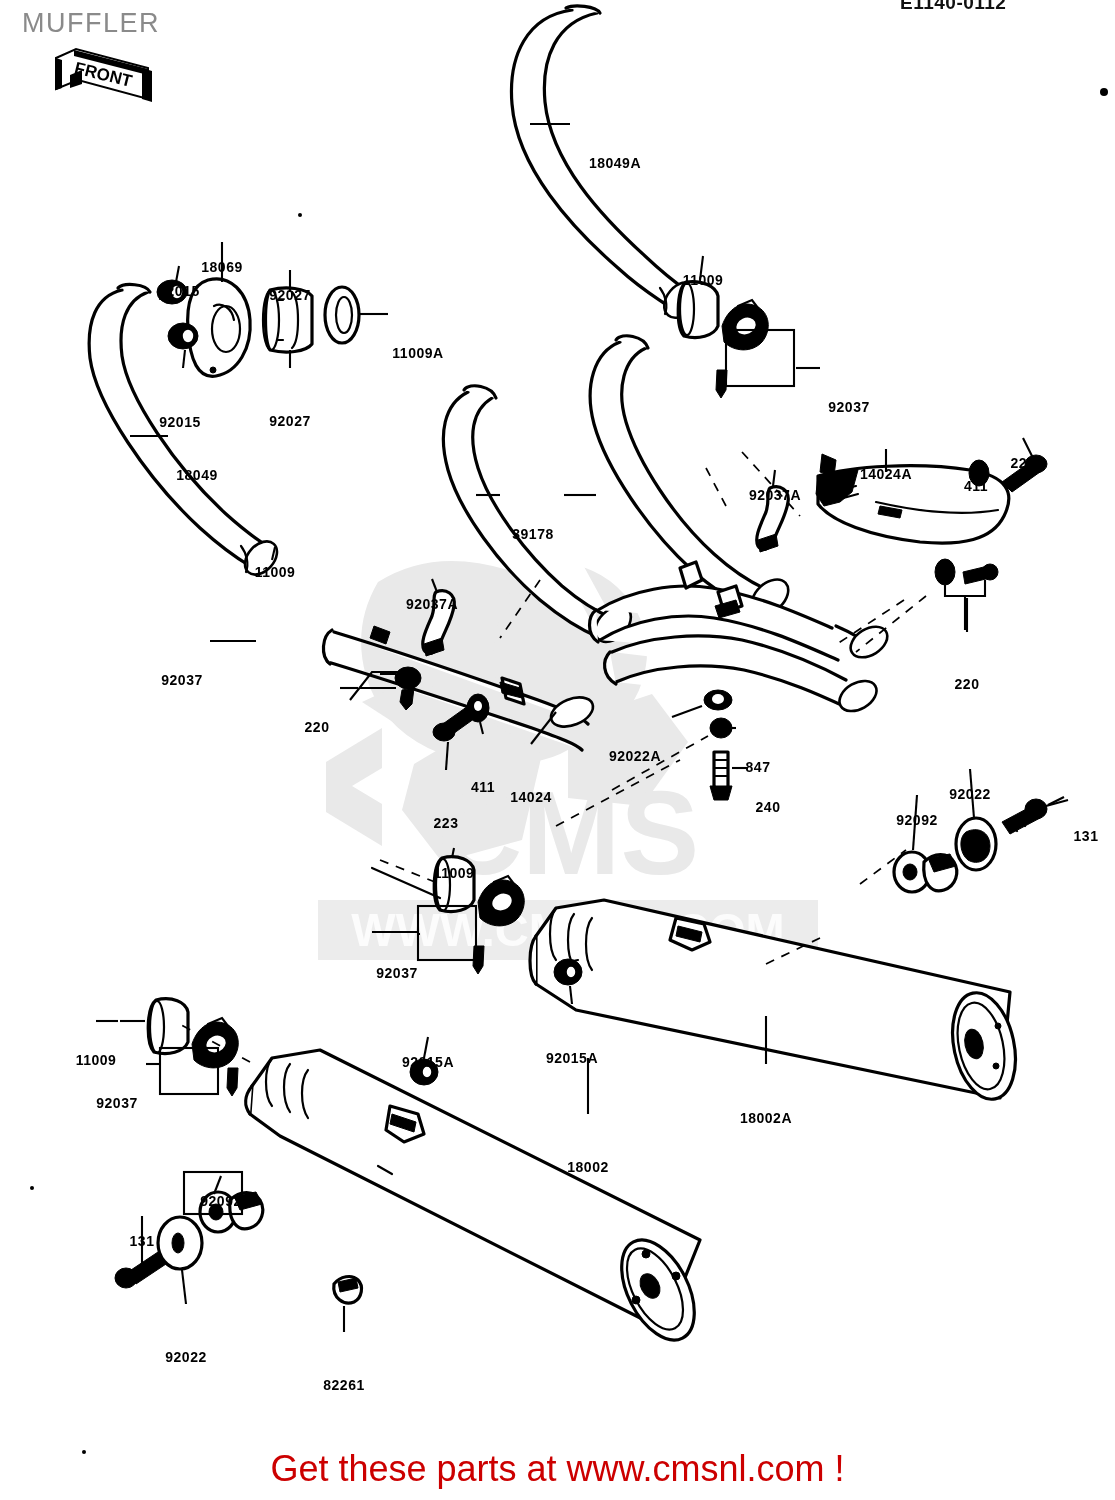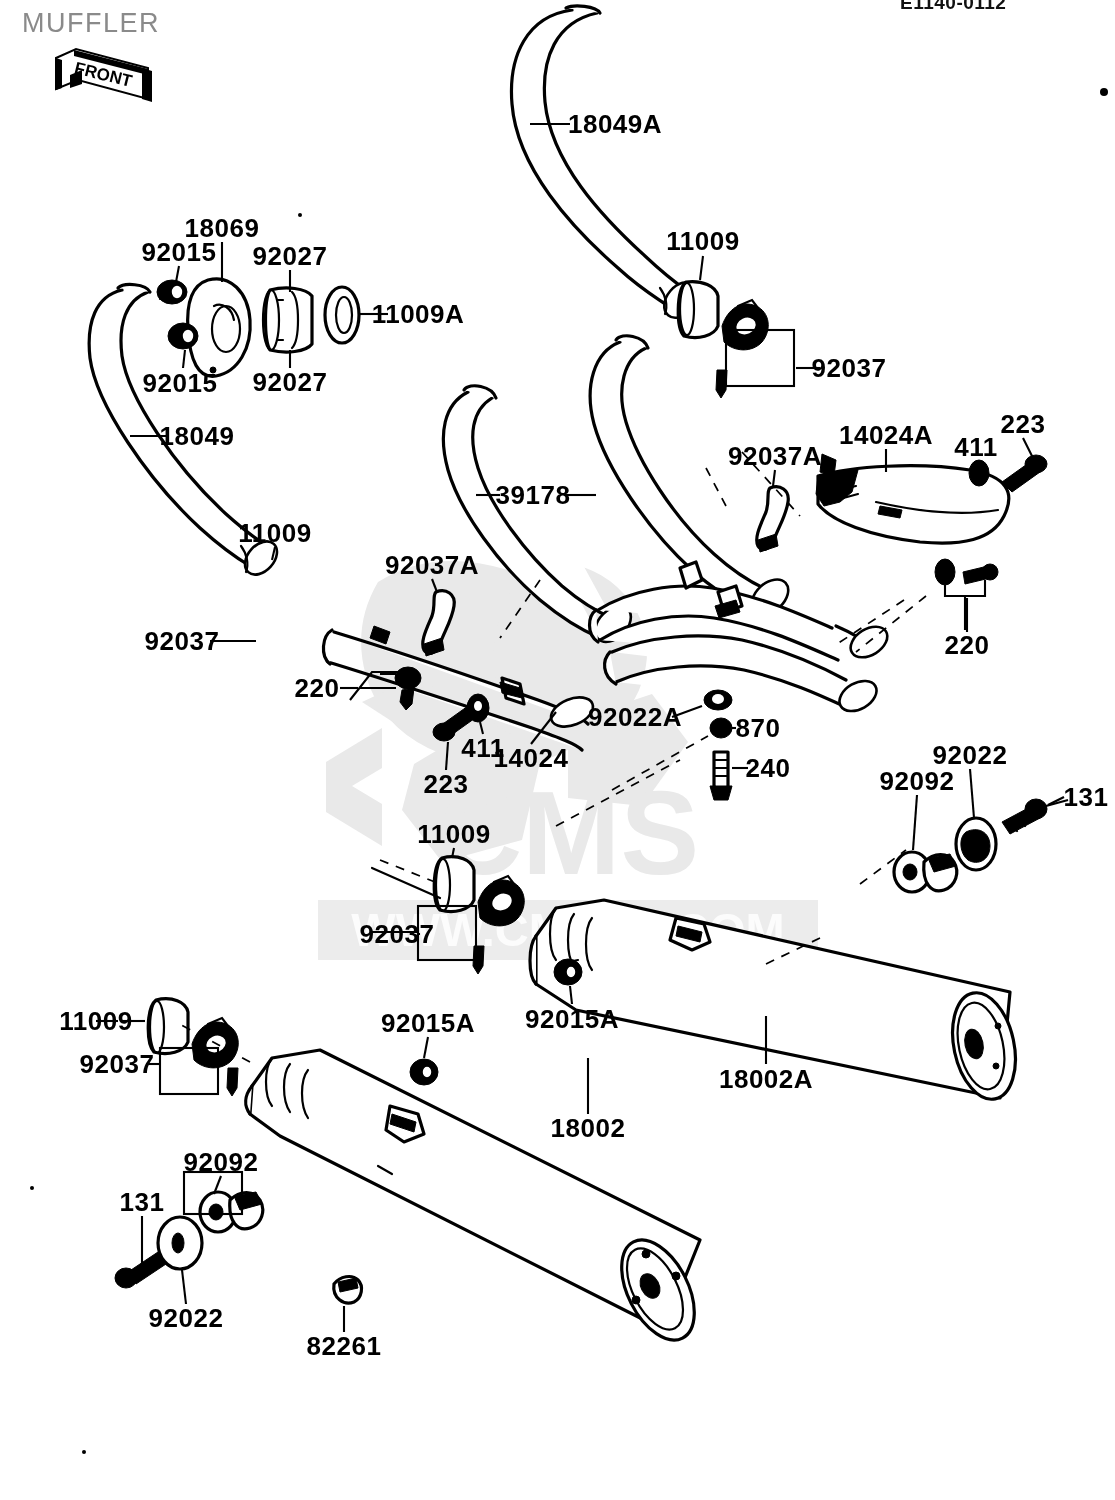--- a/index.html
+++ b/index.html
@@ -68,26 +68,27 @@
     left: 0; top: 0;
     width: 1115px;
     height: 1500px;
   }
 
   
   .lbl {
     position: absolute;
     font-family: "Liberation Sans", sans-serif;
     font-weight: bold;
-    font-size: 26px;
+    font-size: 14px;
     color: #000;
     white-space: nowrap;
     letter-spacing: 0.5px;
     transform: translate(-50%, -50%);
     text-align: center;
+    margin-top: 39px;
   }
 
   
   #footer-cta {
     position: absolute;
     left: 0;
     right: 0;
     top: 1448px;
     text-align: center;
     font-size: 36px;
@@ -503,21 +504,21 @@
       <div class="lbl" style="left: 886px; top: 435px;">14024A</div>
       <div class="lbl" style="left: 197px; top: 436px; text-align: right;">18049</div>
       <div class="lbl" style="left: 775px; top: 456px;">92037A</div>
       <div class="lbl" style="left: 533px; top: 495px;">39178</div>
       <div class="lbl" style="left: 275px; top: 533px;">11009</div>
       <div class="lbl" style="left: 432px; top: 565px;">92037A</div>
       <div class="lbl" style="left: 967px; top: 645px;">220</div>
       <div class="lbl" style="left: 182px; top: 641px;">92037</div>
       <div class="lbl" style="left: 317px; top: 688px;">220</div>
       <div class="lbl" style="left: 635px; top: 717px;">92022A</div>
-      <div class="lbl" style="left: 758px; top: 728px;">870</div>
+      <div class="lbl" style="left: 758px; top: 728px;">847</div>
       <div class="lbl" style="left: 483px; top: 748px;">411</div>
       <div class="lbl" style="left: 531px; top: 758px;">14024</div>
       <div class="lbl" style="left: 768px; top: 768px;">240</div>
       <div class="lbl" style="left: 446px; top: 784px;">223</div>
       <div class="lbl" style="left: 970px; top: 755px;">92022</div>
       <div class="lbl" style="left: 917px; top: 781px;">92092</div>
       <div class="lbl" style="left: 1086px; top: 797px;">131</div>
       <div class="lbl" style="left: 454px; top: 834px;">11009</div>
       <div class="lbl" style="left: 397px; top: 934px;">92037</div>
       <div class="lbl" style="left: 572px; top: 1019px;">92015A</div>
@@ -525,14 +526,15 @@
       <div class="lbl" style="left: 428px; top: 1023px;">92015A</div>
       <div class="lbl" style="left: 766px; top: 1079px;">18002A</div>
       <div class="lbl" style="left: 117px; top: 1064px;">92037</div>
       <div class="lbl" style="left: 588px; top: 1128px;">18002</div>
       <div class="lbl" style="left: 221px; top: 1162px;">92092</div>
       <div class="lbl" style="left: 142px; top: 1202px;">131</div>
       <div class="lbl" style="left: 186px; top: 1318px;">92022</div>
       <div class="lbl" style="left: 344px; top: 1346px;">82261</div>
     </div>
 
+  <div id="footer-cta">Get these parts at www.cmsnl.com !</div>
 
 </div>
 
 </body></html>

